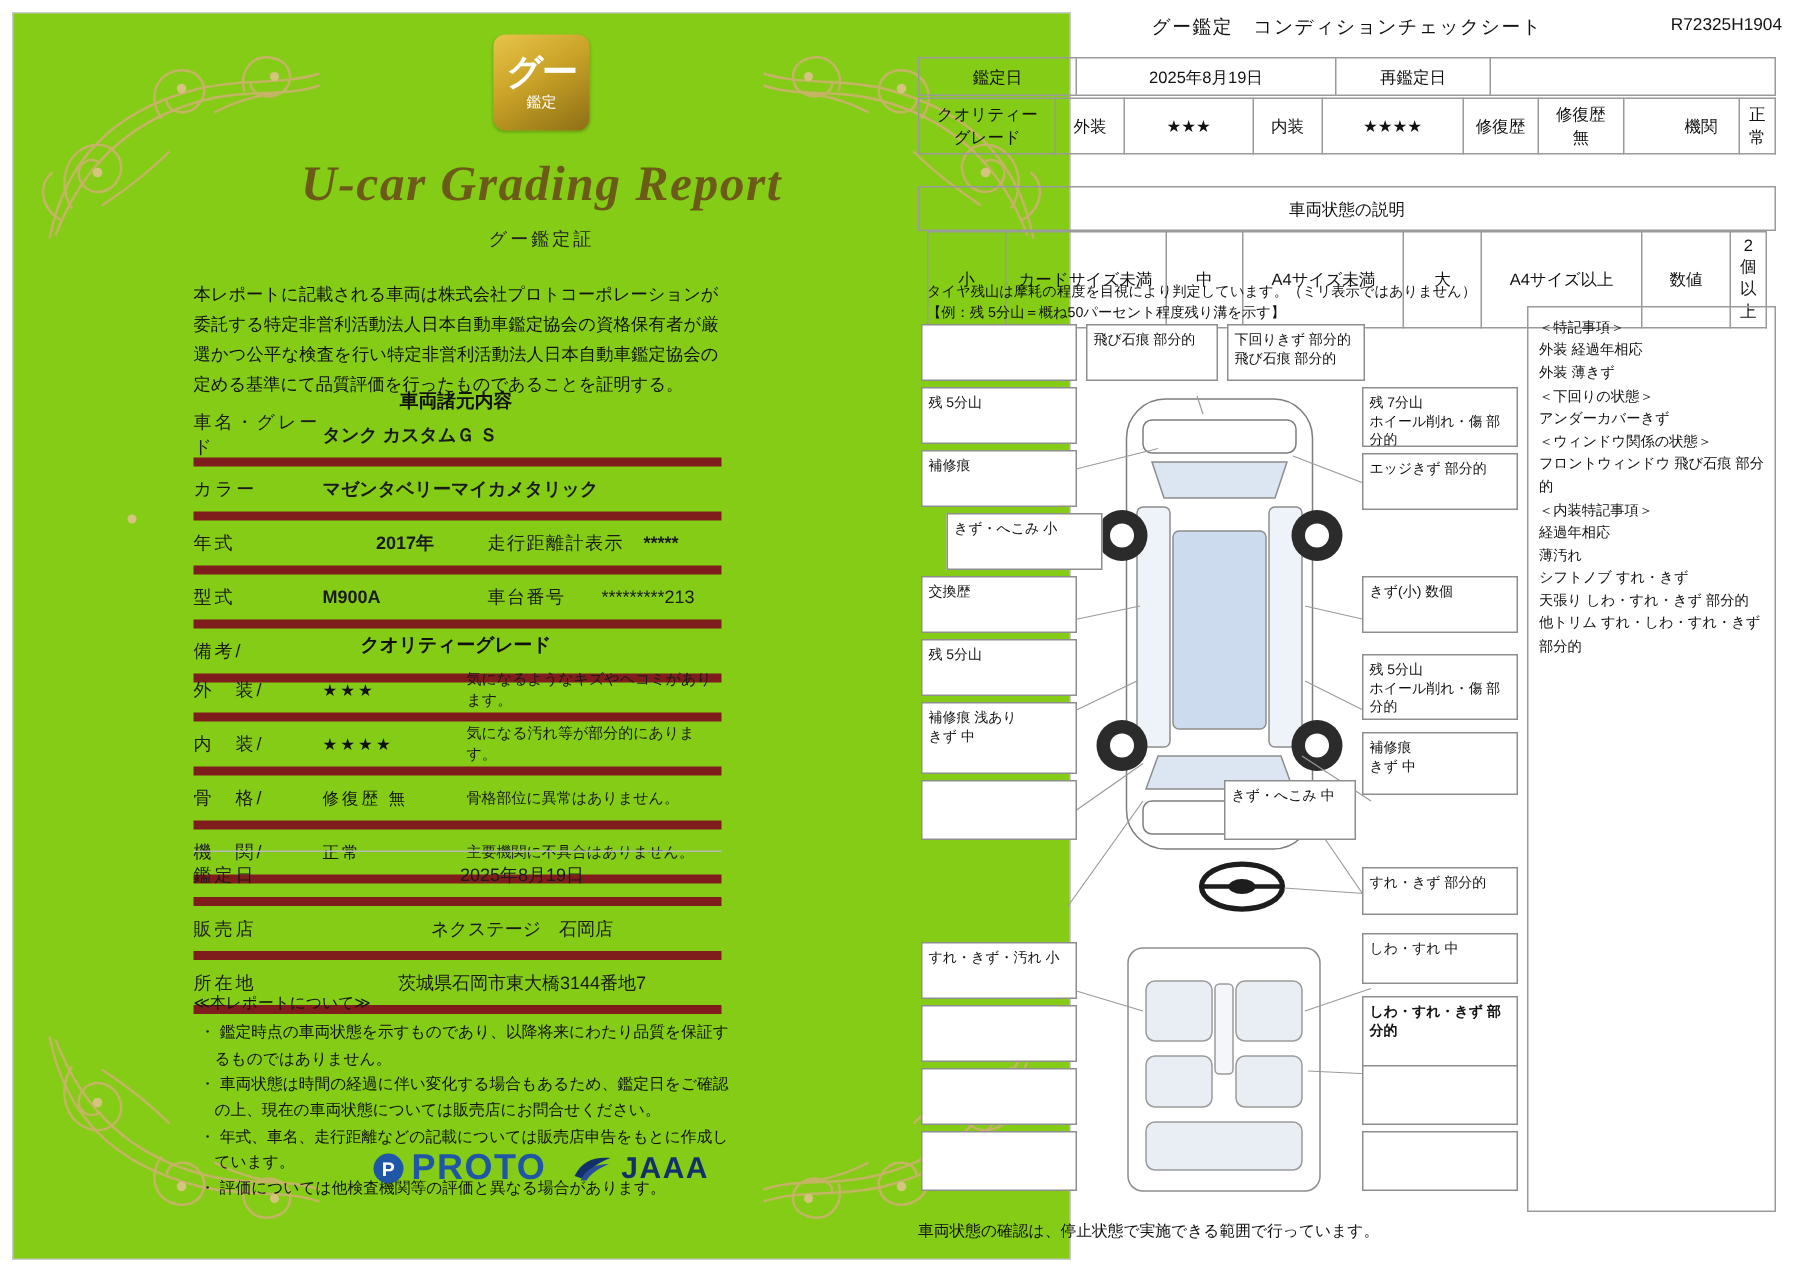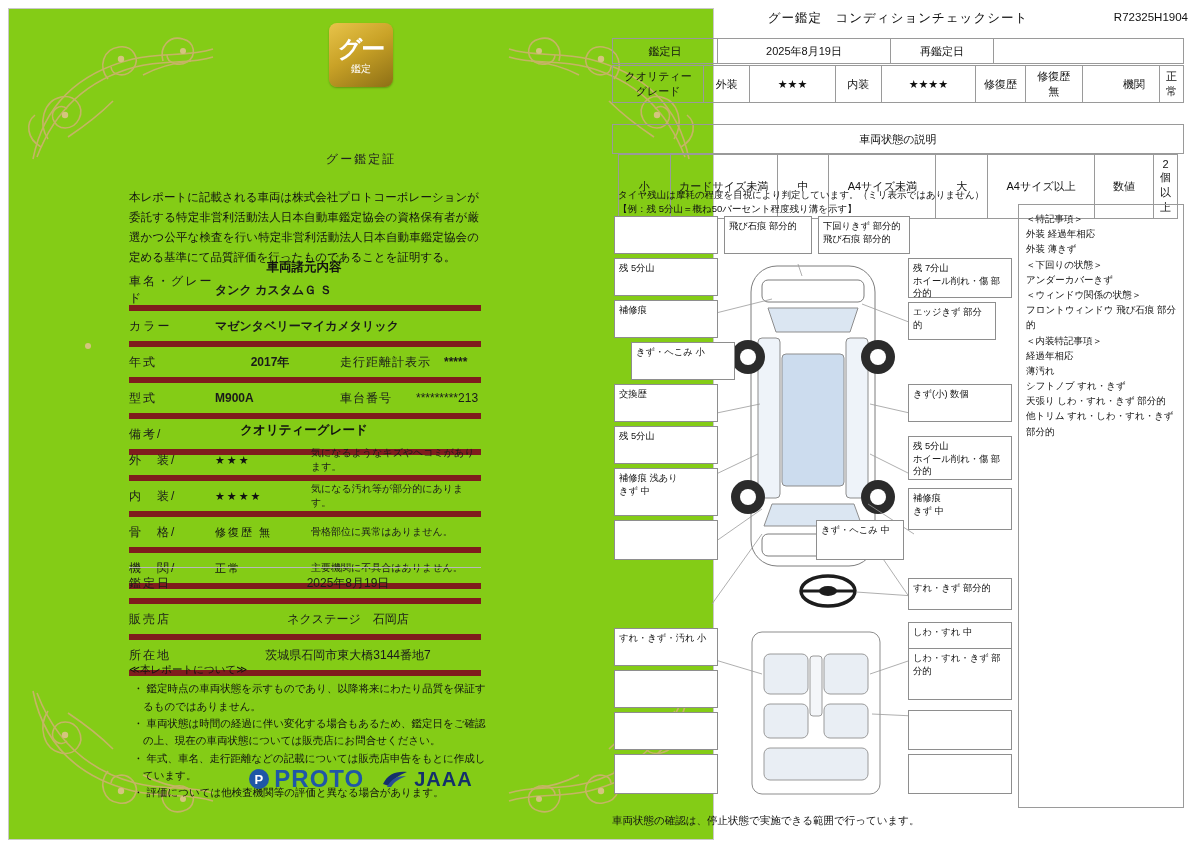--- a/index.html
+++ b/index.html
@@ -63,21 +63,21 @@
 
   .rows{position:absolute;left:120px;width:352px;}
   .row{
     display:flex;align-items:center;
     border-bottom:6px solid #7f1d1d;
     height:30px;font-size:12px;
   }
   .row .lbl{width:86px;flex:none;letter-spacing:2px;}
   .row .val{flex:1;font-weight:bold;}
   .row .val.thin{font-weight:normal;}
-  .row .lbl2{width:70px;flex:none;letter-spacing:1px;margin-left:15px;}
+  .row .lbl2{width:70px;flex:none;letter-spacing:1px;}
   .stars{color:#111;letter-spacing:2px;font-size:11px;}
   .row .desc{font-size:10px;font-weight:normal;}
 
   .row .val-c{flex:1;text-align:center;}
 
   .notes{
     position:absolute;left:120px;width:360px;
     font-size:10.5px;line-height:1.65;color:#111;
   }
   .notes .hd{margin-bottom:2px;}
@@ -249,20 +249,21 @@
           </svg>
       </div>
 
       <div class="logo">
         <div class="badge">
           <div class="g">グー</div>
           <div class="kan">鑑定</div>
         </div>
       </div>
 
+      <div class="title-script">U-car Grading Report</div>
       <div class="title-sub">グー鑑定証</div>
 
       <div class="intro">本レポートに記載される車両は株式会社プロトコーポレーションが委託する特定非営利活動法人日本自動車鑑定協会の資格保有者が厳選かつ公平な検査を行い特定非営利活動法人日本自動車鑑定協会の定める基準にて品質評価を行ったものであることを証明する。</div>
 
       <div class="sec-title" style="top:250px;">車両諸元内容</div>
 
       <div class="rows" style="top:266px;">
         <div class="row">
           <div class="lbl">車名・グレード</div>
           <div class="val">タンク カスタムＧ Ｓ</div>
@@ -501,29 +502,29 @@
       <div class="cbox" style="left:2px;top:508px;width:104px;height:38px;"></div>
       <div class="cbox" style="left:2px;top:550px;width:104px;height:40px;"></div>
 
       <div class="cbox" style="left:112px;top:12px;width:88px;height:38px;">飛び石痕 部分的</div>
       <div class="cbox" style="left:204px;top:316px;width:88px;height:40px;">きず・へこみ 中</div>
 
       <div class="cbox" style="left:206px;top:12px;width:92px;height:38px;white-space:pre-line;">下回りきず 部分的
 飛び石痕 部分的</div>
       <div class="cbox" style="left:296px;top:54px;width:104px;height:40px;white-space:pre-line;">残 7分山
 ホイール削れ・傷 部分的</div>
-      <div class="cbox" style="left:296px;top:98px;width:88px;height:38px;">エッジきず 部分的</div>
+      <div class="cbox" style="left:296px;top:98px;width:104px;height:38px;">エッジきず 部分的</div>
       <div class="cbox" style="left:296px;top:180px;width:104px;height:38px;">きず(小) 数個</div>
       <div class="cbox" style="left:296px;top:232px;width:104px;height:44px;white-space:pre-line;">残 5分山
 ホイール削れ・傷 部分的</div>
       <div class="cbox" style="left:296px;top:284px;width:104px;height:42px;white-space:pre-line;">補修痕
 きず 中</div>
       <div class="cbox" style="left:296px;top:374px;width:104px;height:32px;">すれ・きず 部分的</div>
       <div class="cbox" style="left:296px;top:418px;width:104px;height:34px;">しわ・すれ 中</div>
-      <div class="cbox" style="left:296px;top:444px;width:104px;height:52px;">しわ・すれ・きず 部分的</div>
+      <div class="cbox" style="left:296px;top:460px;width:104px;height:52px;font-weight:bold;">しわ・すれ・きず 部分的</div>
       <div class="cbox" style="left:296px;top:506px;width:104px;height:40px;"></div>
       <div class="cbox" style="left:296px;top:550px;width:104px;height:40px;"></div>
     </div>
 
     <div class="right-notes">
       <div>
         <div class="hdr">＜特記事項＞</div>
         <div>外装 経過年相応</div>
         <div>外装 薄きず</div>
       </div>

